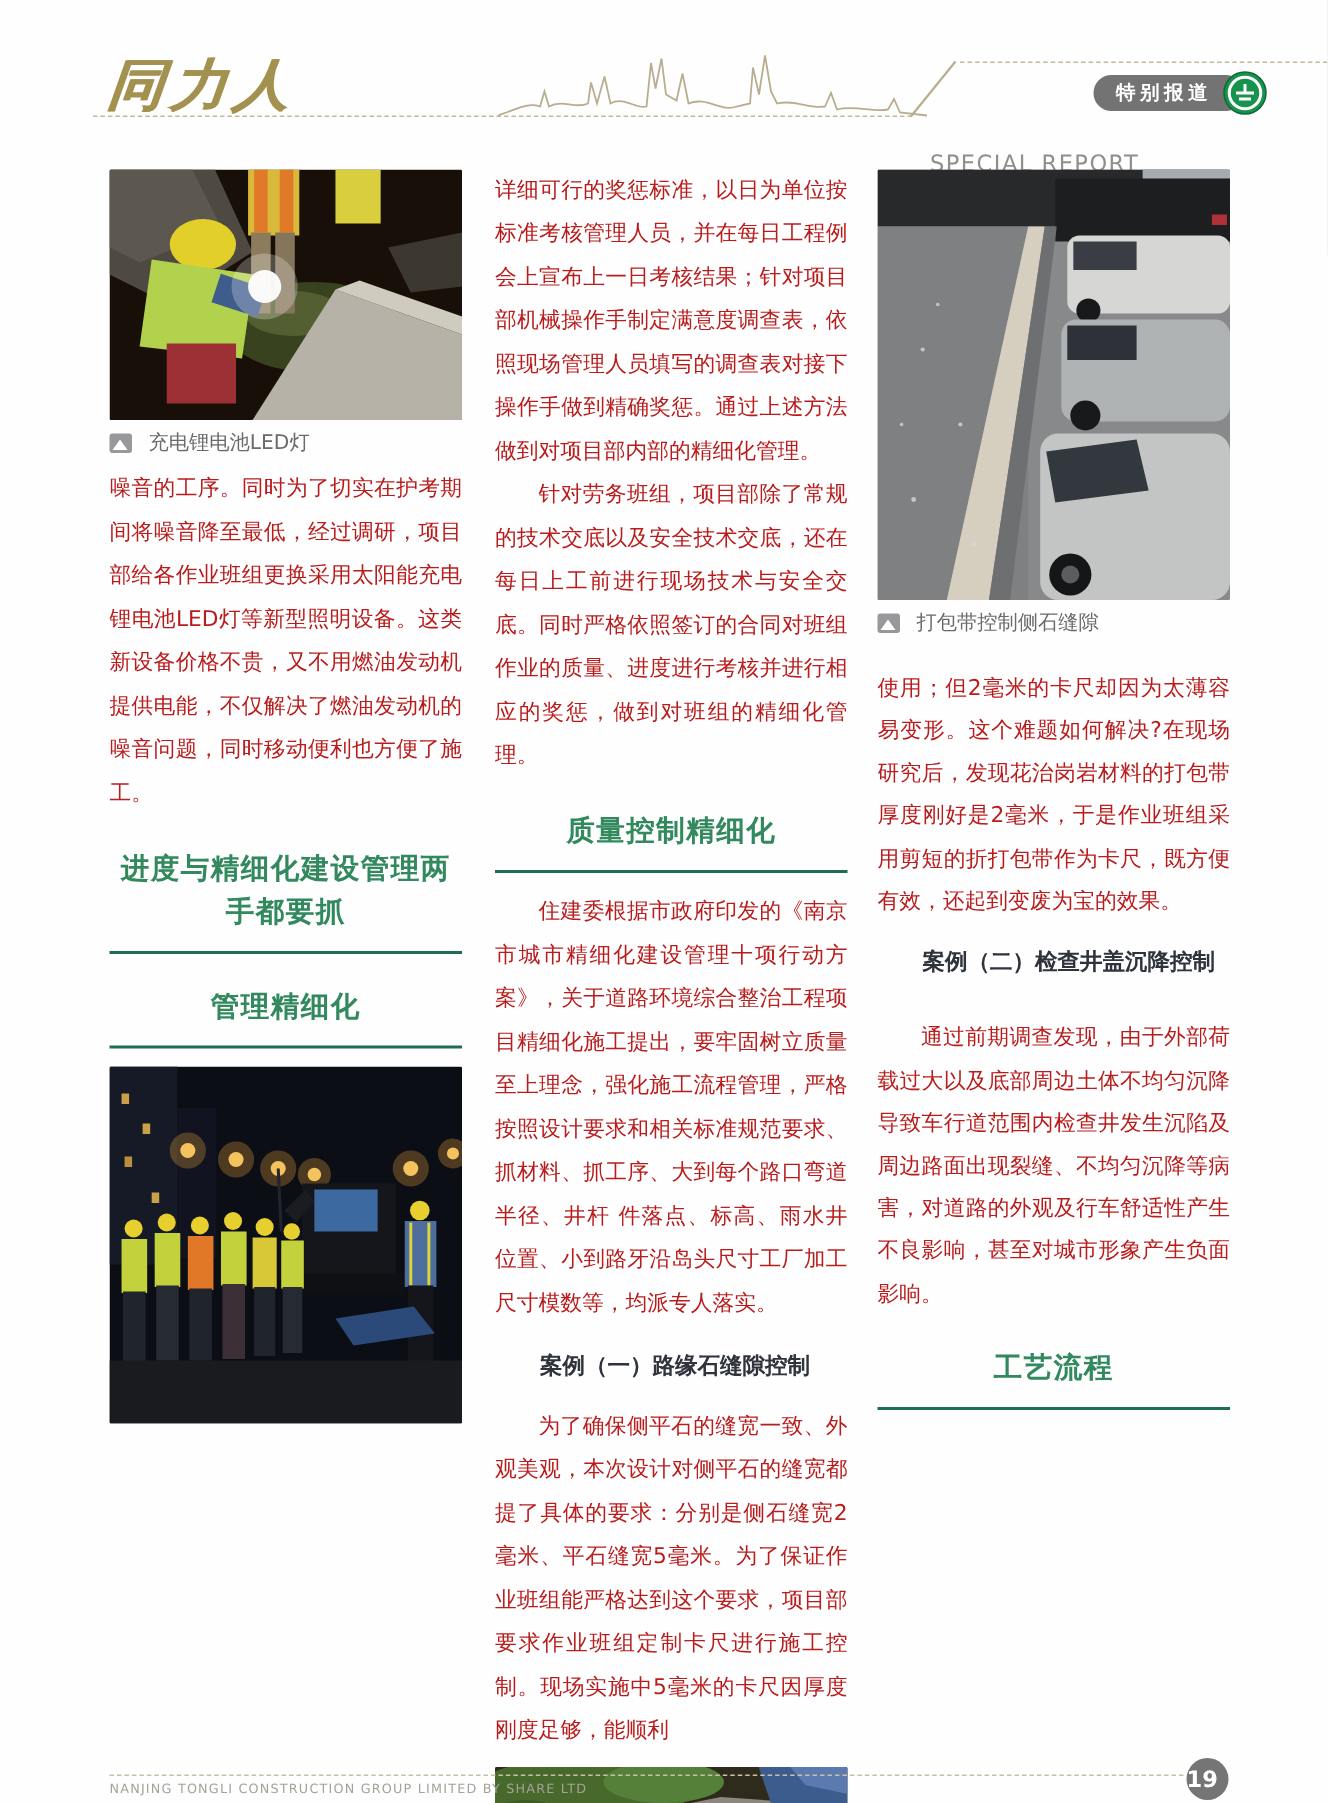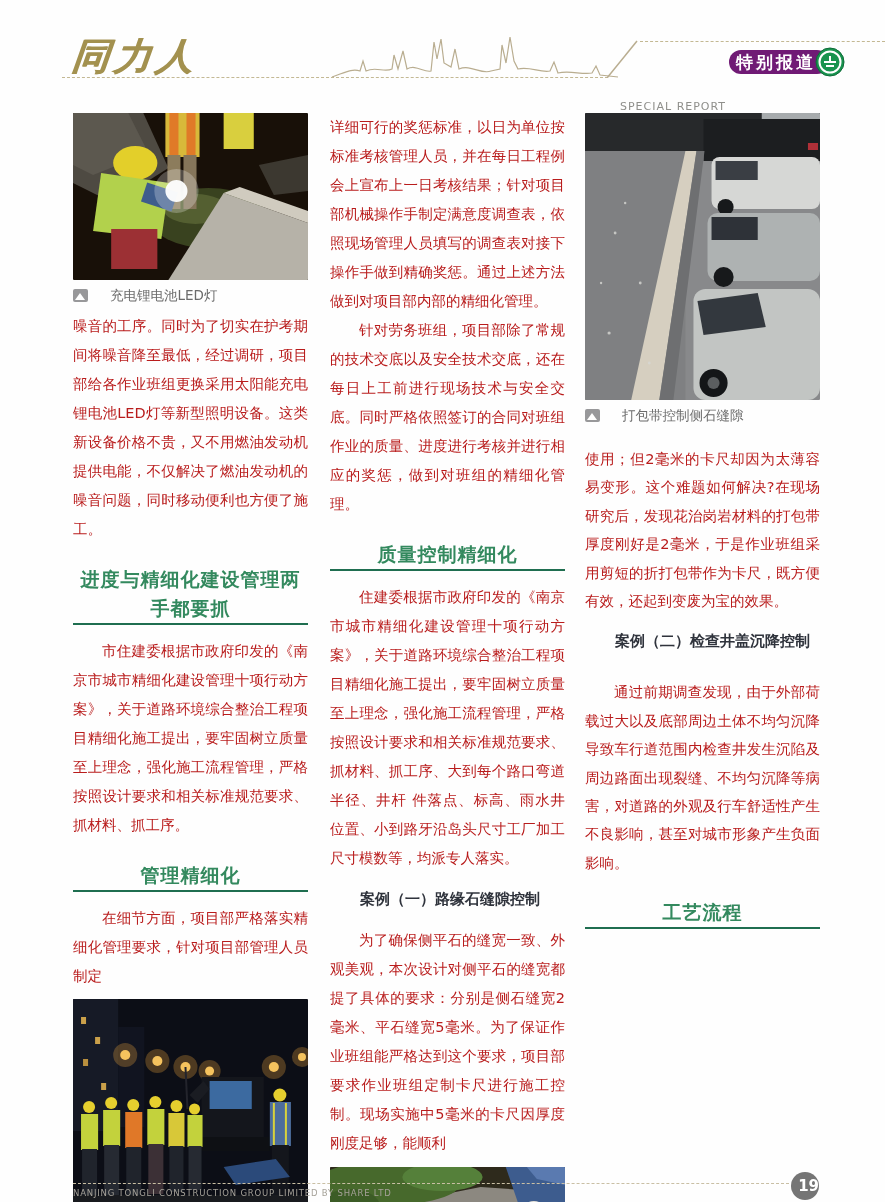--- a/index.html
+++ b/index.html
@@ -16,67 +16,67 @@
     font-style:italic; font-weight:bold; font-size:37px;
     color:#a3914f; letter-spacing:5px; transform:skewX(-6deg);
     text-shadow:1px 0 0 #a3914f;
   }
   .h-dash-main { position:absolute; left:62px; top:77px; width:546px; border-top:1.5px dashed #c3b893; }
   .h-dash-top  { position:absolute; left:640px; top:41px; width:245px; border-top:1.5px dashed #c3b893; }
   .h-skyline   { position:absolute; left:330px; top:33px; width:290px; height:45px; }
   .h-slant     { position:absolute; left:606px; top:40px; width:32px; height:38px; }
   .h-report {
     position:absolute; left:620px; top:52px;
-    font-size:11px; color:#8f8f8b; letter-spacing:1px;margin-top:48px;
+    font-size:15px; color:#8f8f8b; letter-spacing:1px;margin-top:48px;
   }
   .badge {
     position:absolute; left:729px; top:50px; width:100px; height:24px;
-    background:#701a75; border-radius:13px;
-    color:#fff; font-weight:bold; font-size:17px; letter-spacing:3px;
+    background:#737373; border-radius:13px;
+    color:#fff; font-weight:bold; font-size:13px; letter-spacing:3px;
     display:flex; align-items:center; justify-content:center; padding-right:6px;
   }
   .badge-logo { position:absolute; right:-16px; top:-3px; width:30px; height:30px; }
   
   .col { position:absolute; top:113px; width:235px; }
   .col1 { left:73px; } .col2 { left:330px; } .col3 { left:585px; }
   p.body {
     font-size:14.5px; line-height:29px; color:#b91c1c;
     text-align:justify; word-break:break-all; text-justify:inter-ideograph;
   }
   .col3 p.body { line-height:28.4px;margin-top:22px; }
   .indent { text-indent:2em; }
   h2.sec-h {
     color:#33895e; font-size:19px; font-weight:bold; text-align:center;
     line-height:29px; letter-spacing:1px;
-    padding:8px 0 0; border-bottom:2px solid #1f6e50;
+    padding:8px 0 11px; border-bottom:2px solid #1f6e50;
     margin:13px 0 12px;
   }
   .case-h {
     font-weight:bold; color:#2f333c; font-size:15px;
     line-height:29px; text-indent:2em; margin:12px 0;
   }
   .photo { display:block; width:235px; border-radius:1px; }
   .caption {
-    display:flex; align-items:center; gap:22px;
+    display:flex; align-items:center; gap:11px;
     color:#6b6b6b; font-size:13.5px; margin:7px 0 9px; line-height:16px;
   }
   .cap-icon { position:relative; width:15px; height:13px; background:#98989a; border-radius:2px; flex:0 0 auto; }
   .cap-icon::after {
     content:""; position:absolute; left:2px; bottom:2px;
     border-left:5.5px solid transparent; border-right:5.5px solid transparent;
     border-bottom:7px solid #fff;
   }
   
   .f-dash { position:absolute; left:73px; top:1183px; width:716px; border-top:1.5px dashed #c9bfa4; }
   .f-company { position:absolute; left:73px; top:1188px; font-size:8.5px; color:#a6a299; letter-spacing:0.8px; }
   .f-page {
     position:absolute; left:791px; top:1172px; width:28px; height:28px;
     background:#757575; border-radius:50%;
     color:#fff; font-size:15px; font-weight:bold;
-    display:flex; align-items:center; justify-content:flex-end;
+    display:flex; align-items:center; justify-content:flex-start;
   }
 </style>
 </head>
 <body>
 
 <div class="page">
 
   <div class="logo">同力人</div>
   <svg class="h-skyline" viewBox="0 0 290 45">
     <path d="M2 44 C14 40 22 35 30 38 L33 28 L36 38 C46 33 54 40 62 36 L64 22 L68 36 L73 18 L77 36 C86 31 94 40 101 38 L104 9 L107 26 L111 6 L114 30 L121 34 L125 16 L129 36 C141 31 151 42 161 38 L170 36 L172 12 L176 30 L180 4 L184 28 L188 36 C200 33 210 40 220 38 L224 29 L228 40 C240 37 252 42 262 40 L266 33 L270 42 L288 44" fill="none" stroke="#b9ad90" stroke-width="1.2"></path>
@@ -118,23 +118,21 @@
       <rect x="38" y="116" width="46" height="40" fill="#9c3034"></rect>
       <circle cx="103" cy="78" r="22" fill="#ffffff" opacity="0.25"></circle>
       <circle cx="103" cy="78" r="11" fill="#ffffff" opacity="0.95"></circle>
     </svg>
     <div class="caption">
       <span class="cap-icon"></span>
       <span>充电锂电池LED灯</span>
     </div>
     <p class="body">噪音的工序。同时为了切实在护考期间将噪音降至最低，经过调研，项目部给各作业班组更换采用太阳能充电锂电池LED灯等新型照明设备。这类新设备价格不贵，又不用燃油发动机提供电能，不仅解决了燃油发动机的噪音问题，同时移动便利也方便了施工。</p>
     <h2 class="sec-h">进度与精细化建设管理两手都要抓</h2>
-    <p class="body indent">市住建委根据市政府印发的《南京市城市精细化建设管理十项行动方案》，关于道路环境综合整治工程项目精细化施工提出，要牢固树立质量至上理念，强化施工流程管理，严格按照设计要求和相关标准规范要求、抓材料、抓工序。</p>
     <h2 class="sec-h">管理精细化</h2>
-    <p class="body indent">在细节方面，项目部严格落实精细化管理要求，针对项目部管理人员制定</p>
     <svg class="photo" style="margin-top:8px" height="238" viewBox="0 0 234 238" preserveAspectRatio="none">
       <rect width="234" height="238" fill="#0c0e16"></rect>
       <rect x="0" y="0" width="45" height="132" fill="#161a26"></rect>
       <rect x="45" y="28" width="26" height="100" fill="#111420"></rect>
       <rect x="8" y="18" width="5" height="7" fill="#caa04a"></rect>
         <rect x="22" y="38" width="5" height="7" fill="#caa04a"></rect>
       <rect x="10" y="60" width="5" height="7" fill="#b98f3e"></rect>
         <rect x="28" y="84" width="5" height="7" fill="#caa04a"></rect>
       <g>
         <circle cx="52" cy="56" r="12" fill="#e8a23c" opacity="0.3"></circle>

